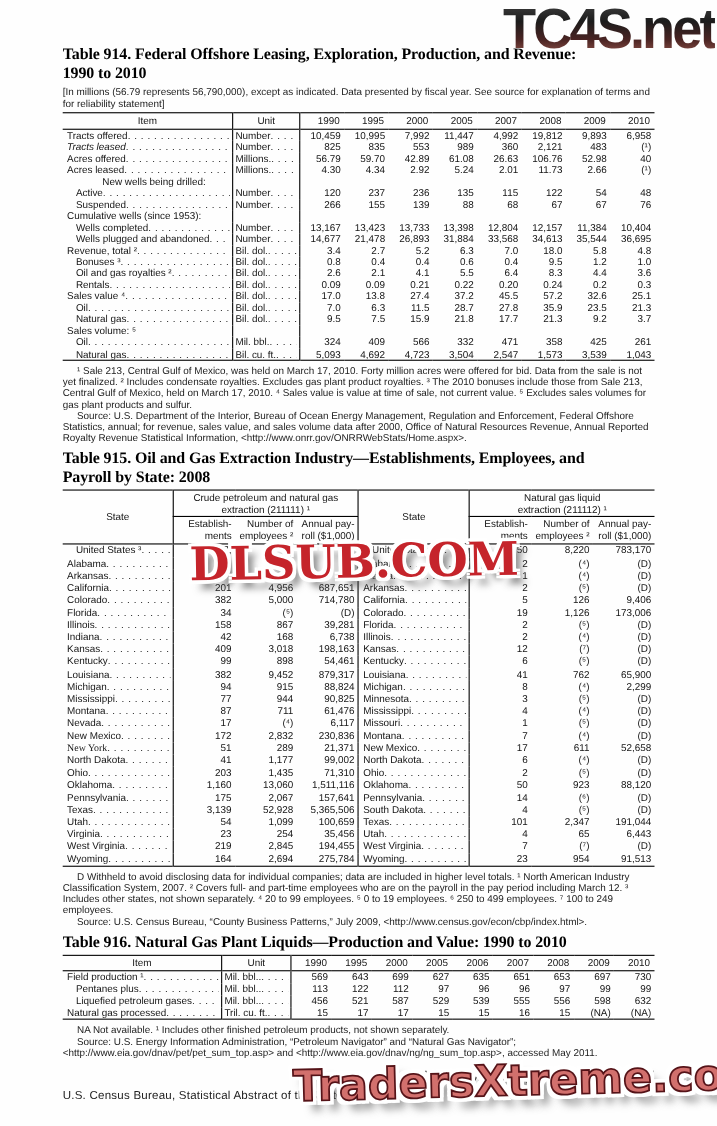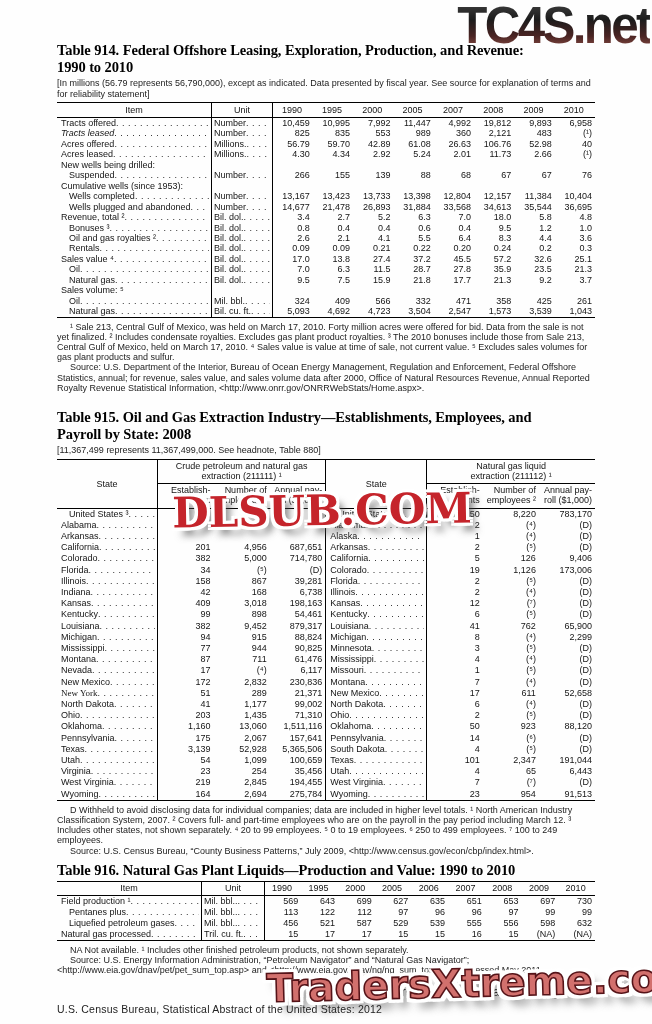--- a/index.html
+++ b/index.html
@@ -35,21 +35,21 @@
   .lw{display:flex;align-items:baseline;}
   .lbl{flex:0 0 auto;}
   .dots{flex:1 1 auto;overflow:hidden;white-space:nowrap;}
   .dots::before{content:" . . . . . . . . . . . . . . . . . . . . . . . . . . . . . . . . . . . . . . . .";letter-spacing:0.5px;}
 
   
   #t914 td,#t914 th{line-height:10.45px;height:10.45px;}
   #t914 thead th{line-height:14px;height:14px;}
   #t916 td,#t916 th{line-height:10.8px;height:10.8px;}
   #t916 thead th{line-height:13px;height:13px;}
-  th.c-year{text-align:center;padding-right:4px;}
+  th.c-year{text-align:right;padding-right:4px;}
   th.c-item,th.c-unit{text-align:center;}
 
   
   #t915 td{line-height:11.2px;height:11.2px;}
   #t915 th.grp{white-space:pre-line;text-align:center;font-size:9px;line-height:10.5px;
                border-bottom:1px solid #000;padding:1px 4px;}
   #t915 th.sub{white-space:pre-line;text-align:right;font-size:9px;line-height:10.5px;padding:1px 3px 2px 1px;}
   #t915 th.st{text-align:center;vertical-align:middle;}
 
   
@@ -199,32 +199,54 @@
             <td class="num">2.92</td>
             <td class="num">5.24</td>
             <td class="num">2.01</td>
             <td class="num">11.73</td>
             <td class="num">2.66</td>
             <td class="num">(¹)</td>
           </tr>
           <tr>
             <td class="itemc">
               <div class="lw">
-                <span class="lbl" style="padding-left: 2px;">New wells being drilled:</span>
+                <span class="lbl" style="padding-left: 2px; margin-left: 32px;">New wells being drilled:</span>
               </div>
             </td>
             <td class="unitc vl vr"></td>
             <td class="num"></td>
             <td class="num"></td>
             <td class="num"></td>
             <td class="num"></td>
             <td class="num"></td>
             <td class="num"></td>
             <td class="num"></td>
             <td class="num"></td>
+          </tr>
+          <tr>
+            <td class="itemc">
+              <div class="lw">
+                <span class="lbl" style="padding-left: 10px;">Active</span>
+                <span class="dots"></span>
+              </div>
+            </td>
+            <td class="unitc vl vr">
+              <div class="lw">
+                <span class="lbl">Number</span>
+                <span class="dots"></span>
+              </div>
+            </td>
+            <td class="num">120</td>
+            <td class="num">237</td>
+            <td class="num">236</td>
+            <td class="num">135</td>
+            <td class="num">115</td>
+            <td class="num">122</td>
+            <td class="num">54</td>
+            <td class="num">48</td>
           </tr>
           <tr>
             <td class="itemc">
               <div class="lw">
                 <span class="lbl" style="padding-left: 10px;">Suspended</span>
                 <span class="dots"></span>
               </div>
             </td>
             <td class="unitc vl vr">
               <div class="lw">
@@ -514,23 +536,22 @@
             <td class="num">1,573</td>
             <td class="num">3,539</td>
             <td class="num">1,043</td>
           </tr>
         </tbody>
     </table>
     <p class="fnote">¹ Sale 213, Central Gulf of Mexico, was held on March 17, 2010. Forty million acres were offered for bid. Data from the sale is not yet finalized. ² Includes condensate royalties. Excludes gas plant product royalties. ³ The 2010 bonuses include those from Sale 213, Central Gulf of Mexico, held on March 17, 2010. ⁴ Sales value is value at time of sale, not current value. ⁵ Excludes sales volumes for gas plant products and sulfur.</p>
     <p class="fnote src">Source: U.S. Department of the Interior, Bureau of Ocean Energy Management, Regulation and Enforcement, Federal Offshore Statistics, annual; for revenue, sales value, and sales volume data after 2000, Office of Natural Resources Revenue, Annual Reported Royalty Revenue Statistical Information, &lt;http://www.onrr.gov/ONRRWebStats/Home.aspx&gt;.</p>
   </section>
 
-  <section class="content" style="margin-top:16px;">
+  <section class="content" style="margin-top:6px;">
     <h1 class="tbl-title"><span>Table 915. Oil and Gas Extraction Industry—Establishments, Employees, and</span><br><span>Payroll by State: 2008</span></h1>
-    <p class="headnote">[11,367,499 represents 11,367,499,000. See headnote, Table 880]</p>
     <table id="t915">
       <thead id="t915-head">
           <tr>
             <th class="st vr" rowspan="2" style="width: 96px;">State</th>
             <th class="grp" colspan="3">Crude petroleum and natural gas
 extraction (211111) ¹</th>
             <th class="st vl vr" rowspan="2" style="width: 96px;">State</th>
             <th class="grp" colspan="3">Natural gas liquid
 extraction (211112) ¹</th>
           </tr>

